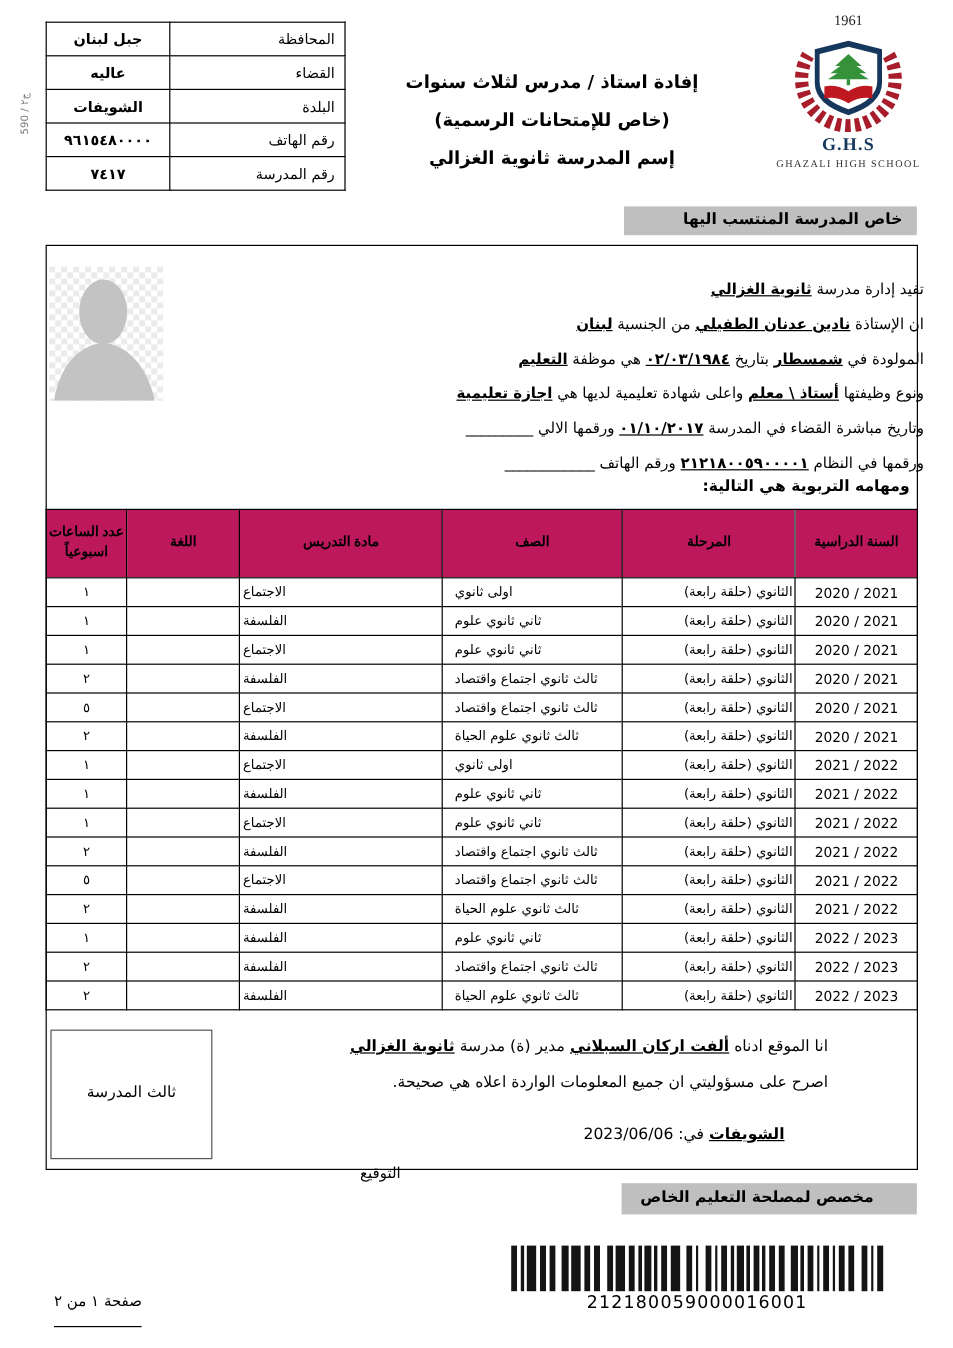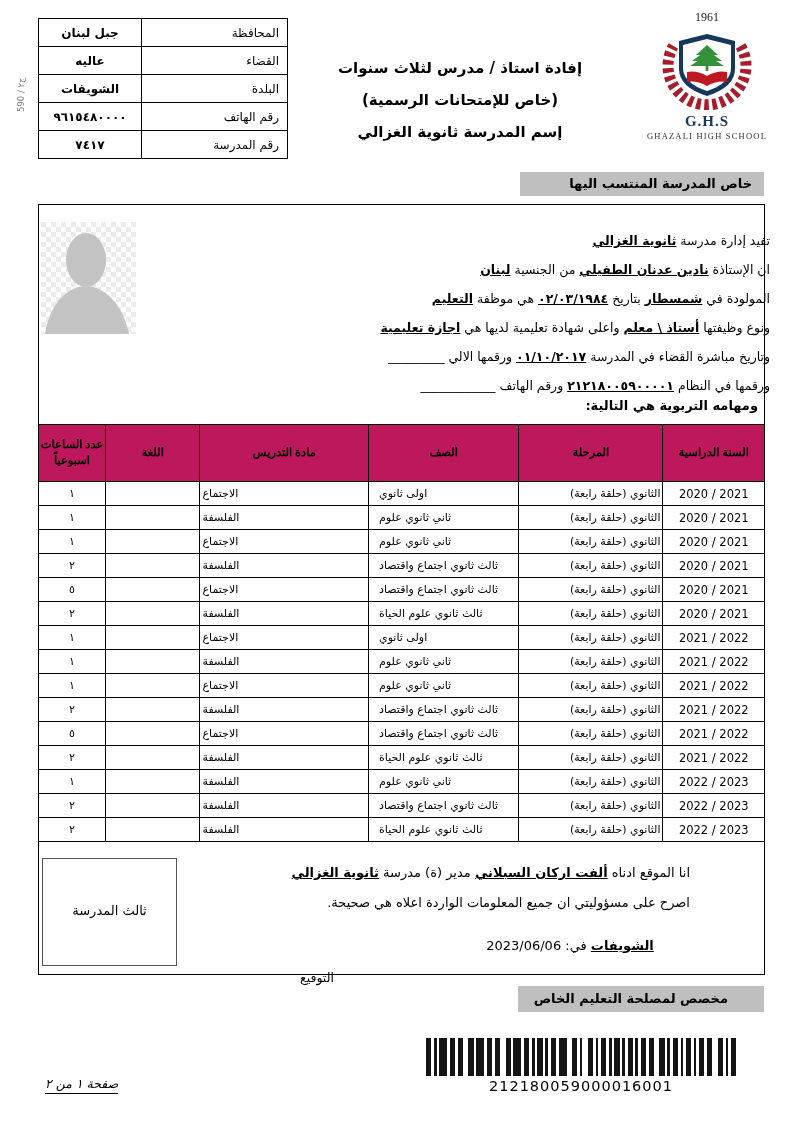--- a/index.html
+++ b/index.html
@@ -76,21 +76,21 @@
   #date-line{left:470px;top:938px;width:200px;direction:rtl;text-align:center;font-size:13px;white-space:nowrap;}
   #sign-label{left:300px;top:940px;font-size:12.5px;direction:rtl;margin-top:30px;}
 
   
   #barcode-bars{left:426px;top:1038px;width:310px;height:38px;display:flex;align-items:stretch;}
   #barcode-bars .bc-bar{background:#141414;}
   #barcode-bars .bc-gap{background:#ffffff;}
   #barcode-number{left:426px;top:1078px;width:310px;text-align:center;font-size:14.5px;letter-spacing:1px;font-family:"DejaVu Sans",sans-serif;}
 
   #page-footer{left:45px;top:1076px;direction:rtl;font-size:12.5px;}
-  #page-footer span{border-bottom:1px solid #000;padding-bottom:2px;font-style:italic;}
+  #page-footer span{border-bottom:1px solid #000;padding-bottom:14px;}
 </style>
 </head>
 <body>
 
 <div id="side-note" class="abs">590 / ج٢</div>
 
 <table id="info-table" class="abs">
   <tbody>
       <tr>
         <td class="lbl">المحافظة</td>

